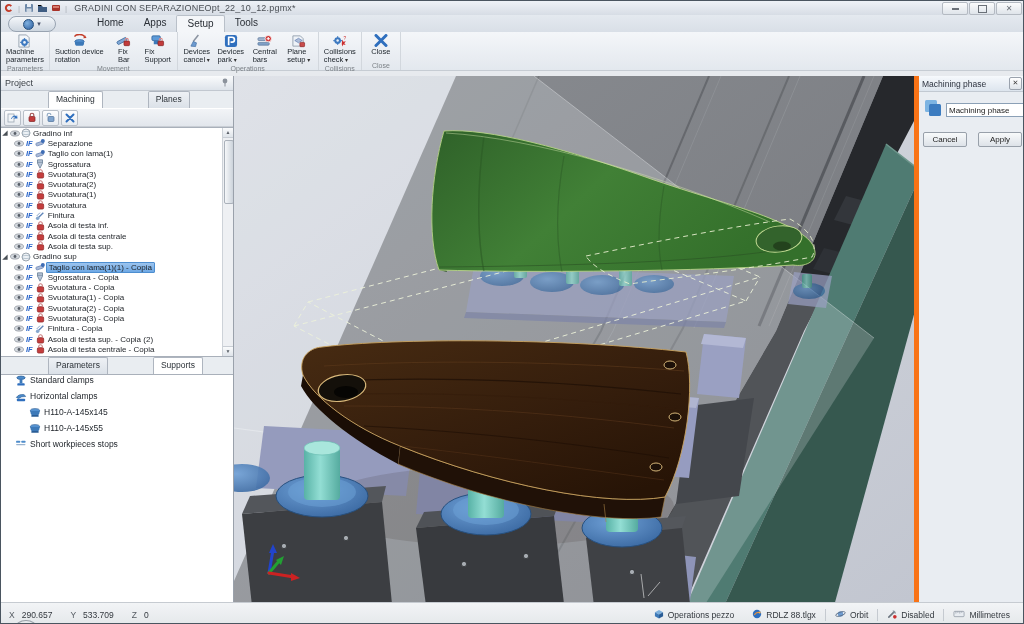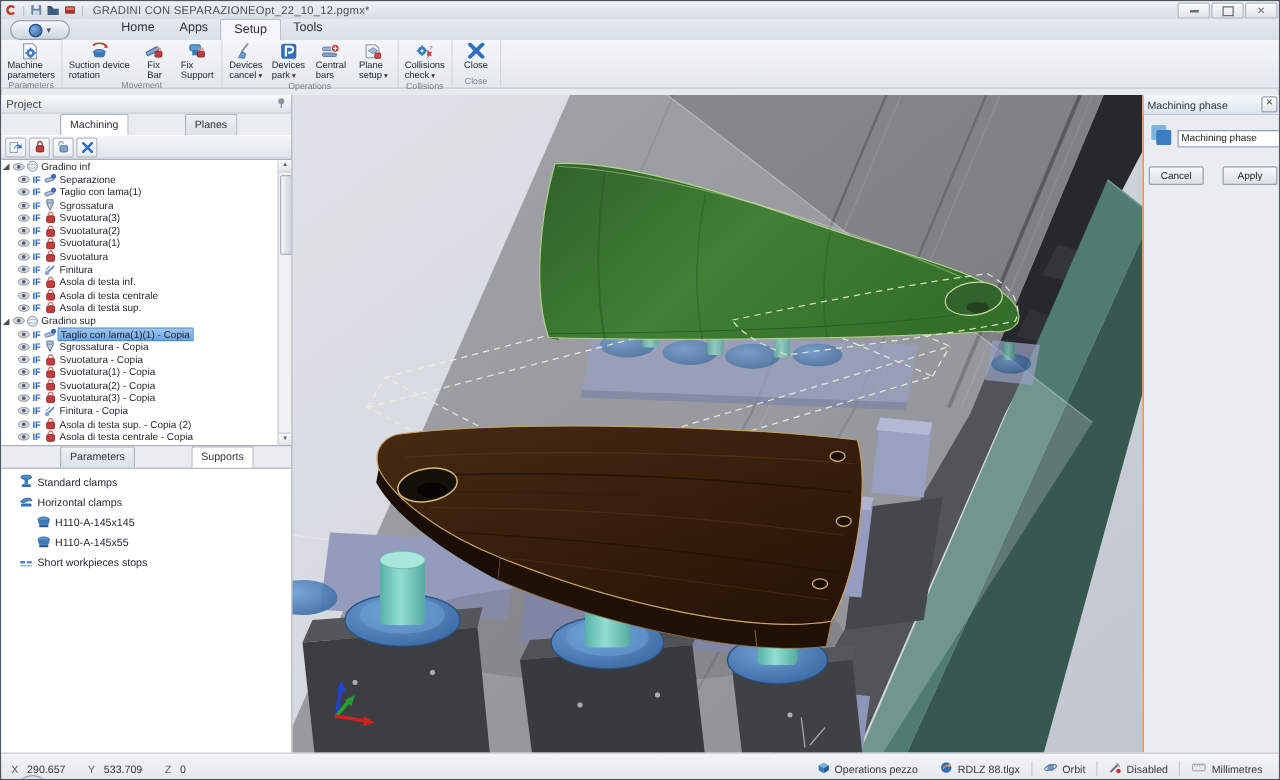--- a/index.html
+++ b/index.html
@@ -35,34 +35,34 @@
   #lp-header{height:14px;background:linear-gradient(#fafbfc,#dde3ea);border-bottom:1px solid #c2c8d0;display:flex;align-items:center;justify-content:space-between;padding:0 4px;font-size:9px;color:#3c4248;}
   .tabsrow{display:flex;align-items:flex-end;height:17px;padding-left:3px;gap:1px;background:#e9edf1;}
   .ltab{font-size:8.5px;color:#2c3238;padding:2px 7px;border:1px solid #aeb5bf;border-bottom:none;border-radius:2px 2px 0 0;background:linear-gradient(#eef1f5,#dbe1e8);height:12px;margin-left:44px;}
   .ltab.active{background:#fff;position:relative;z-index:2;}
   #lp-toolbar{height:17px;border-top:1px solid #fff;border-bottom:1px solid #c8cdd4;background:linear-gradient(#f2f4f7,#e2e6ec);display:flex;align-items:center;gap:2px;padding-left:3px;}
   .tbtn{width:15px;height:14px;border:1px solid #b8bfc8;border-radius:2px;background:linear-gradient(#fdfdfe,#e7ebf0);display:flex;align-items:center;justify-content:center;}
   #mach-tree{position:relative;height:228px;background:#fff;border:1px solid #a9b0ba;border-left:none;border-right:none;overflow:hidden;}
   .trow{display:flex;align-items:center;height:10.3px;font-size:8px;color:#1d2126;white-space:nowrap;}
   .trow .expander{width:8px;font-size:7px;color:#4a5056;text-align:center;flex:0 0 8px;}
   .trow .ind{flex:0 0 12px;}
-  .trow .if{color:#2b66c9;font-weight:bold;font-size:7.5px;margin:0 2px;}
+  .trow .if{color:#2b66c9;font-weight:bold;font-style:italic;font-size:7.5px;margin:0 2px;}
   .trow .lbl{padding:0 2px;}
   .trow .lbl.selected{background:linear-gradient(#9cc4ee,#6ea8e4);border:1px solid #4d8ed0;border-radius:1px;}
   .ticon{display:inline-flex;width:11px;justify-content:center;}
   #tree-scroll{position:absolute;right:0;top:0;width:10px;height:100%;background:#eef0f3;border-left:1px solid #cdd2d8;}
   #tree-scroll .arr{height:9px;font-size:5px;color:#5a6068;text-align:center;line-height:9px;background:linear-gradient(#fafbfc,#dfe4ea);border-bottom:1px solid #c8cdd4;}
   #tree-scroll .arr.down{position:absolute;bottom:0;width:100%;border-top:1px solid #c8cdd4;border-bottom:none;}
   #tree-thumb{position:absolute;left:1px;top:12px;width:8px;height:62px;background:linear-gradient(90deg,#f5f7f9,#ccd3db);border:1px solid #aab1ba;border-radius:2px;}
-  .srow{display:flex;align-items:flex-end;height:16px;font-size:8.5px;color:#23282e;white-space:nowrap;}
+  .srow{display:flex;align-items:flex-start;height:16px;font-size:8.5px;color:#23282e;white-space:nowrap;}
   .srow .expander{width:9px;font-size:7px;color:#4a5056;text-align:center;flex:0 0 9px;}
   .sicon{display:inline-flex;width:14px;justify-content:center;margin-right:2px;}
   #supports-wrap{height:232px;background:#fff;border:1px solid #a9b0ba;border-left:none;border-right:none;overflow:hidden;}
   
-  #right-panel{position:absolute;left:913px;top:75px;width:111px;height:526px;background:#e9edf2;border-left:1px solid #f97316;box-sizing:border-box;}
+  #right-panel{position:absolute;left:913px;top:75px;width:111px;height:526px;background:#e9edf2;border-left:5px solid #f97316;box-sizing:border-box;}
   #rp-title{height:15px;background:linear-gradient(#f6f9fc,#dde5ee);border-bottom:1px solid #c2c9d2;display:flex;align-items:center;justify-content:space-between;padding:0 3px;font-size:8.5px;color:#2e3risk440;color:#2e3440;}
   #rp-close{width:11px;height:11px;border:1px solid #9aa2ad;border-radius:2px;background:linear-gradient(#fff,#dfe4ea);font-size:7px;line-height:9px;text-align:center;color:#444;}
   #rp-row{display:flex;align-items:center;gap:3px;padding:6px 3px 0 4px;}
   #rp-field{flex:1;height:12px;font-size:8px;border:1px solid #8ba0b6;background:#fff;padding:0 2px;font-family:"Liberation Sans",sans-serif;color:#222;}
   #rp-buttons{display:flex;justify-content:space-between;padding:10px 3px 0 4px;}
   .pbtn{min-width:34px;height:13px;font-size:8px;color:#222;border:1px solid #98a0aa;border-radius:2px;background:linear-gradient(#f8fafb,#dde2e8);display:flex;align-items:center;justify-content:center;padding:0 4px;}
   
   #statusbar{position:absolute;left:0;top:601px;width:1024px;height:23px;background:linear-gradient(#f2f4f6,#e4e7ea);border-top:1px solid #c6cbd1;display:flex;align-items:center;font-size:8.5px;color:#33383e;overflow:hidden;}
   #coords{display:flex;gap:18px;padding-left:8px;}
   .coord .clbl{color:#555b62;margin-right:7px;}

